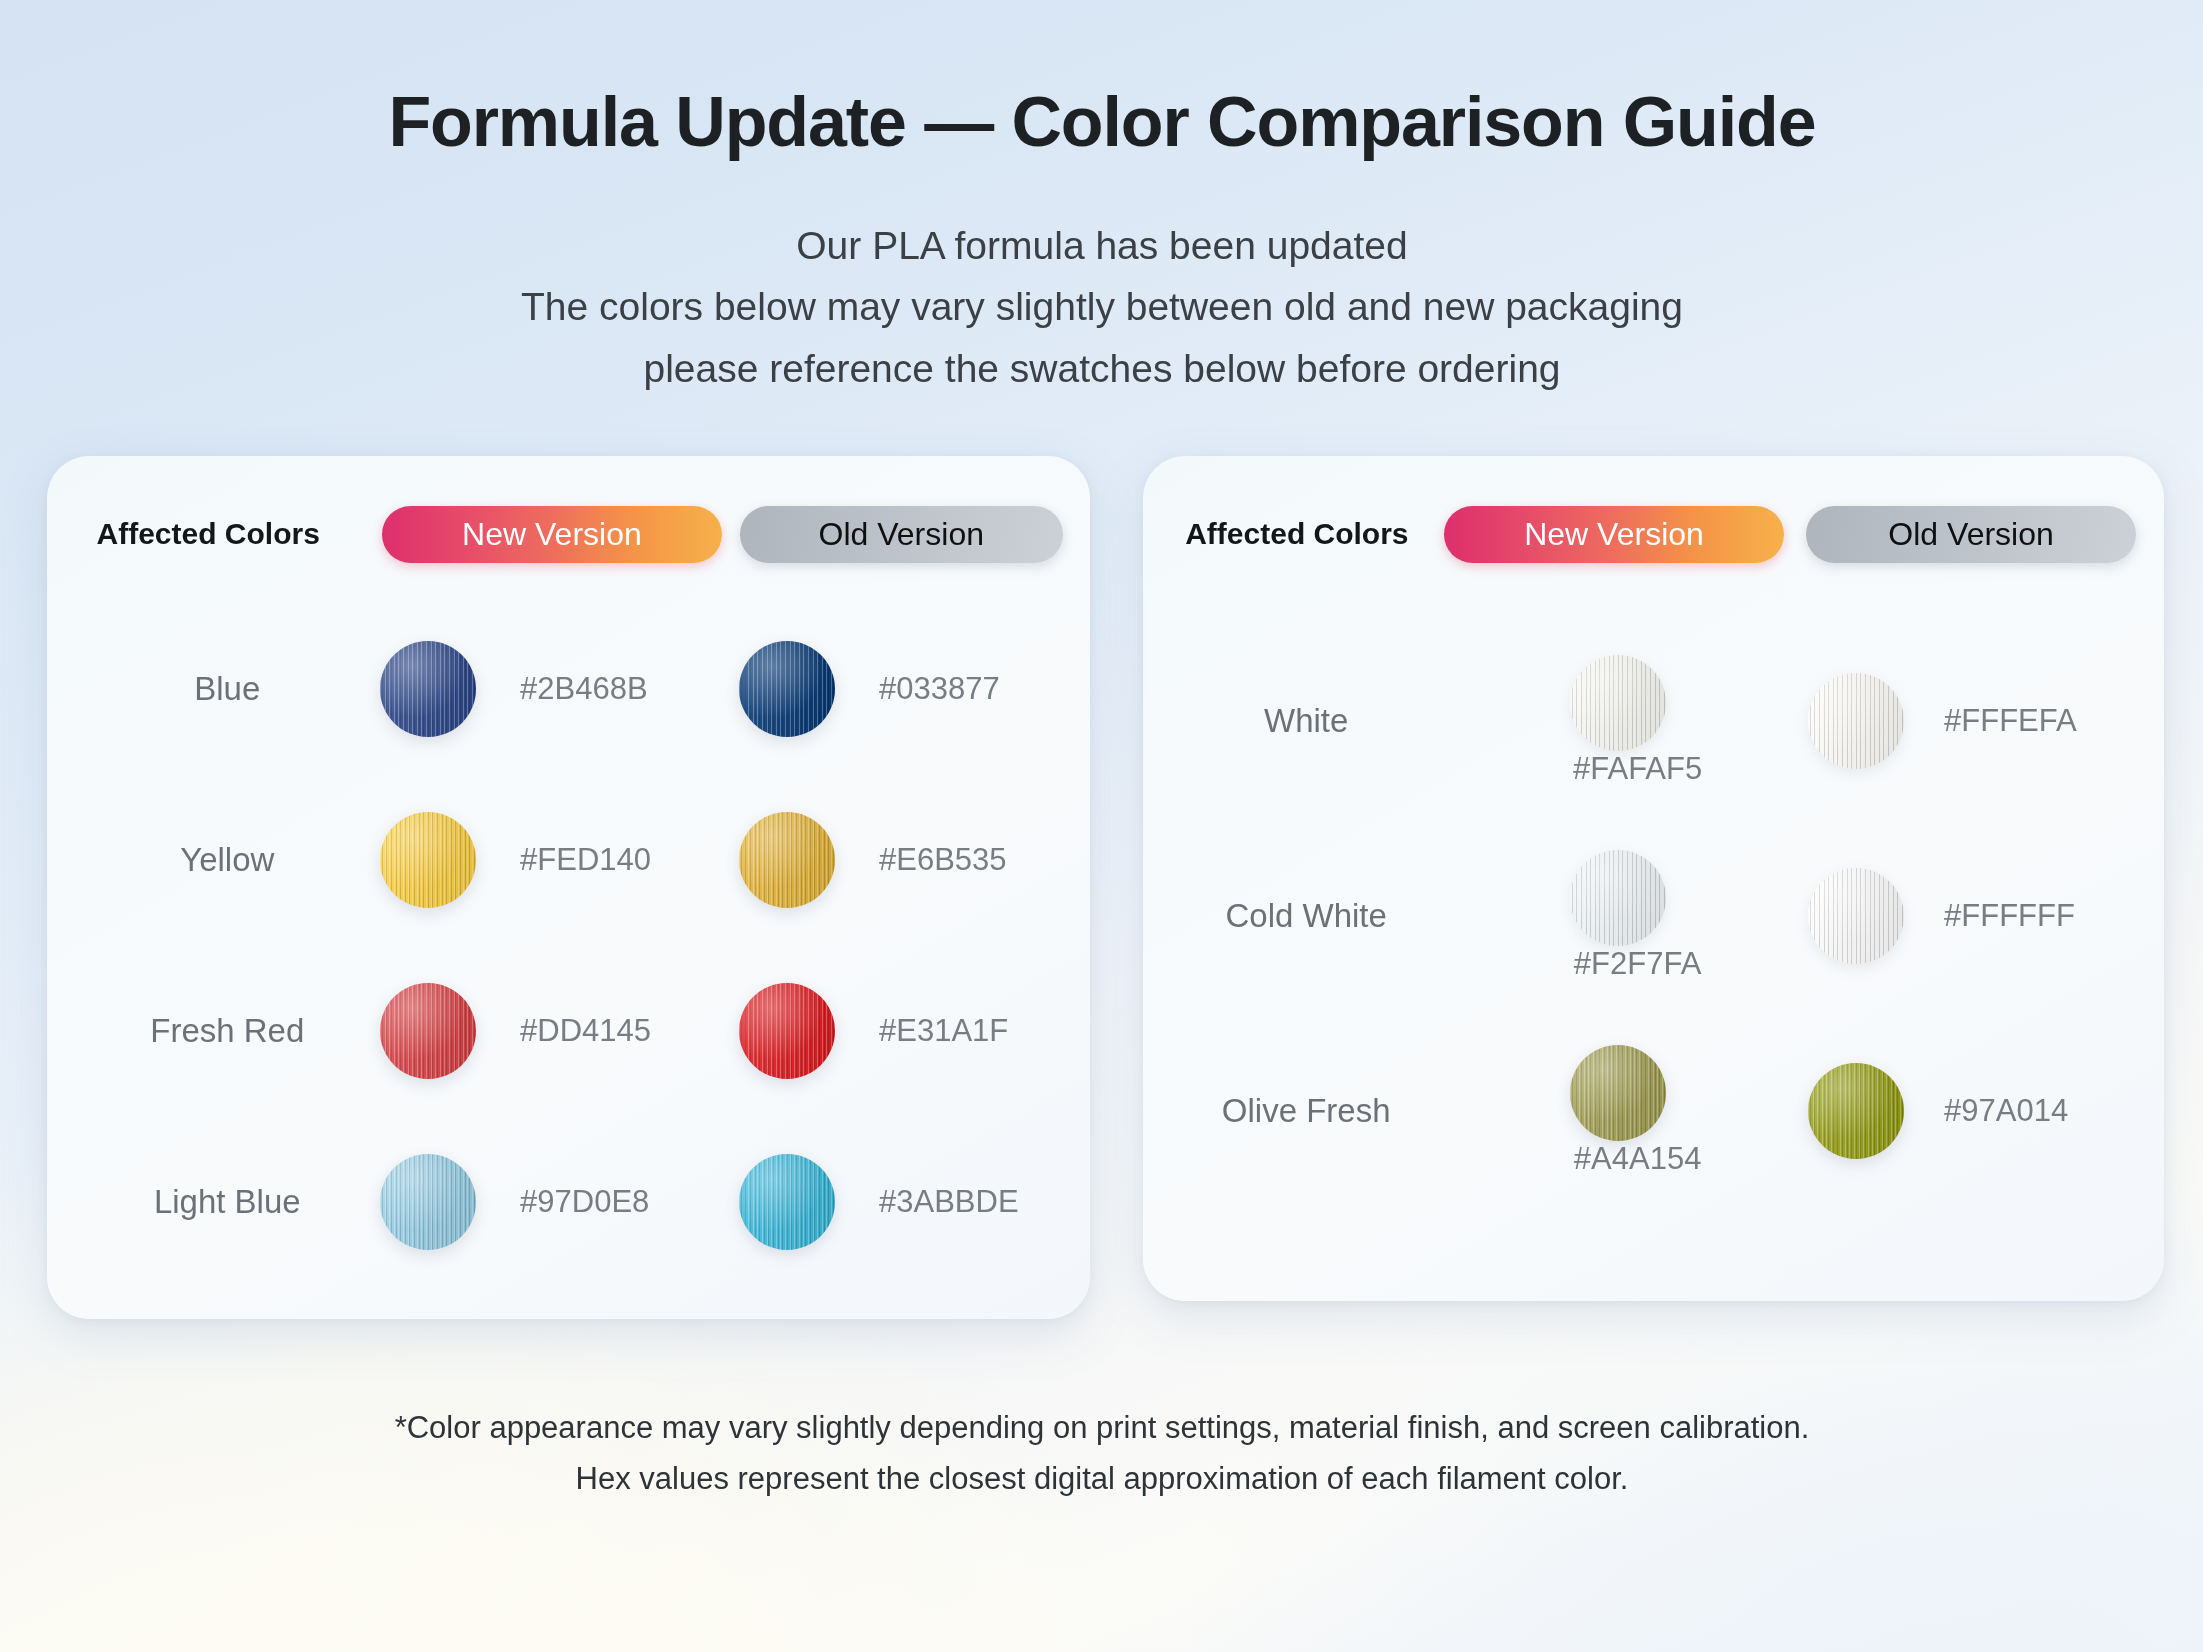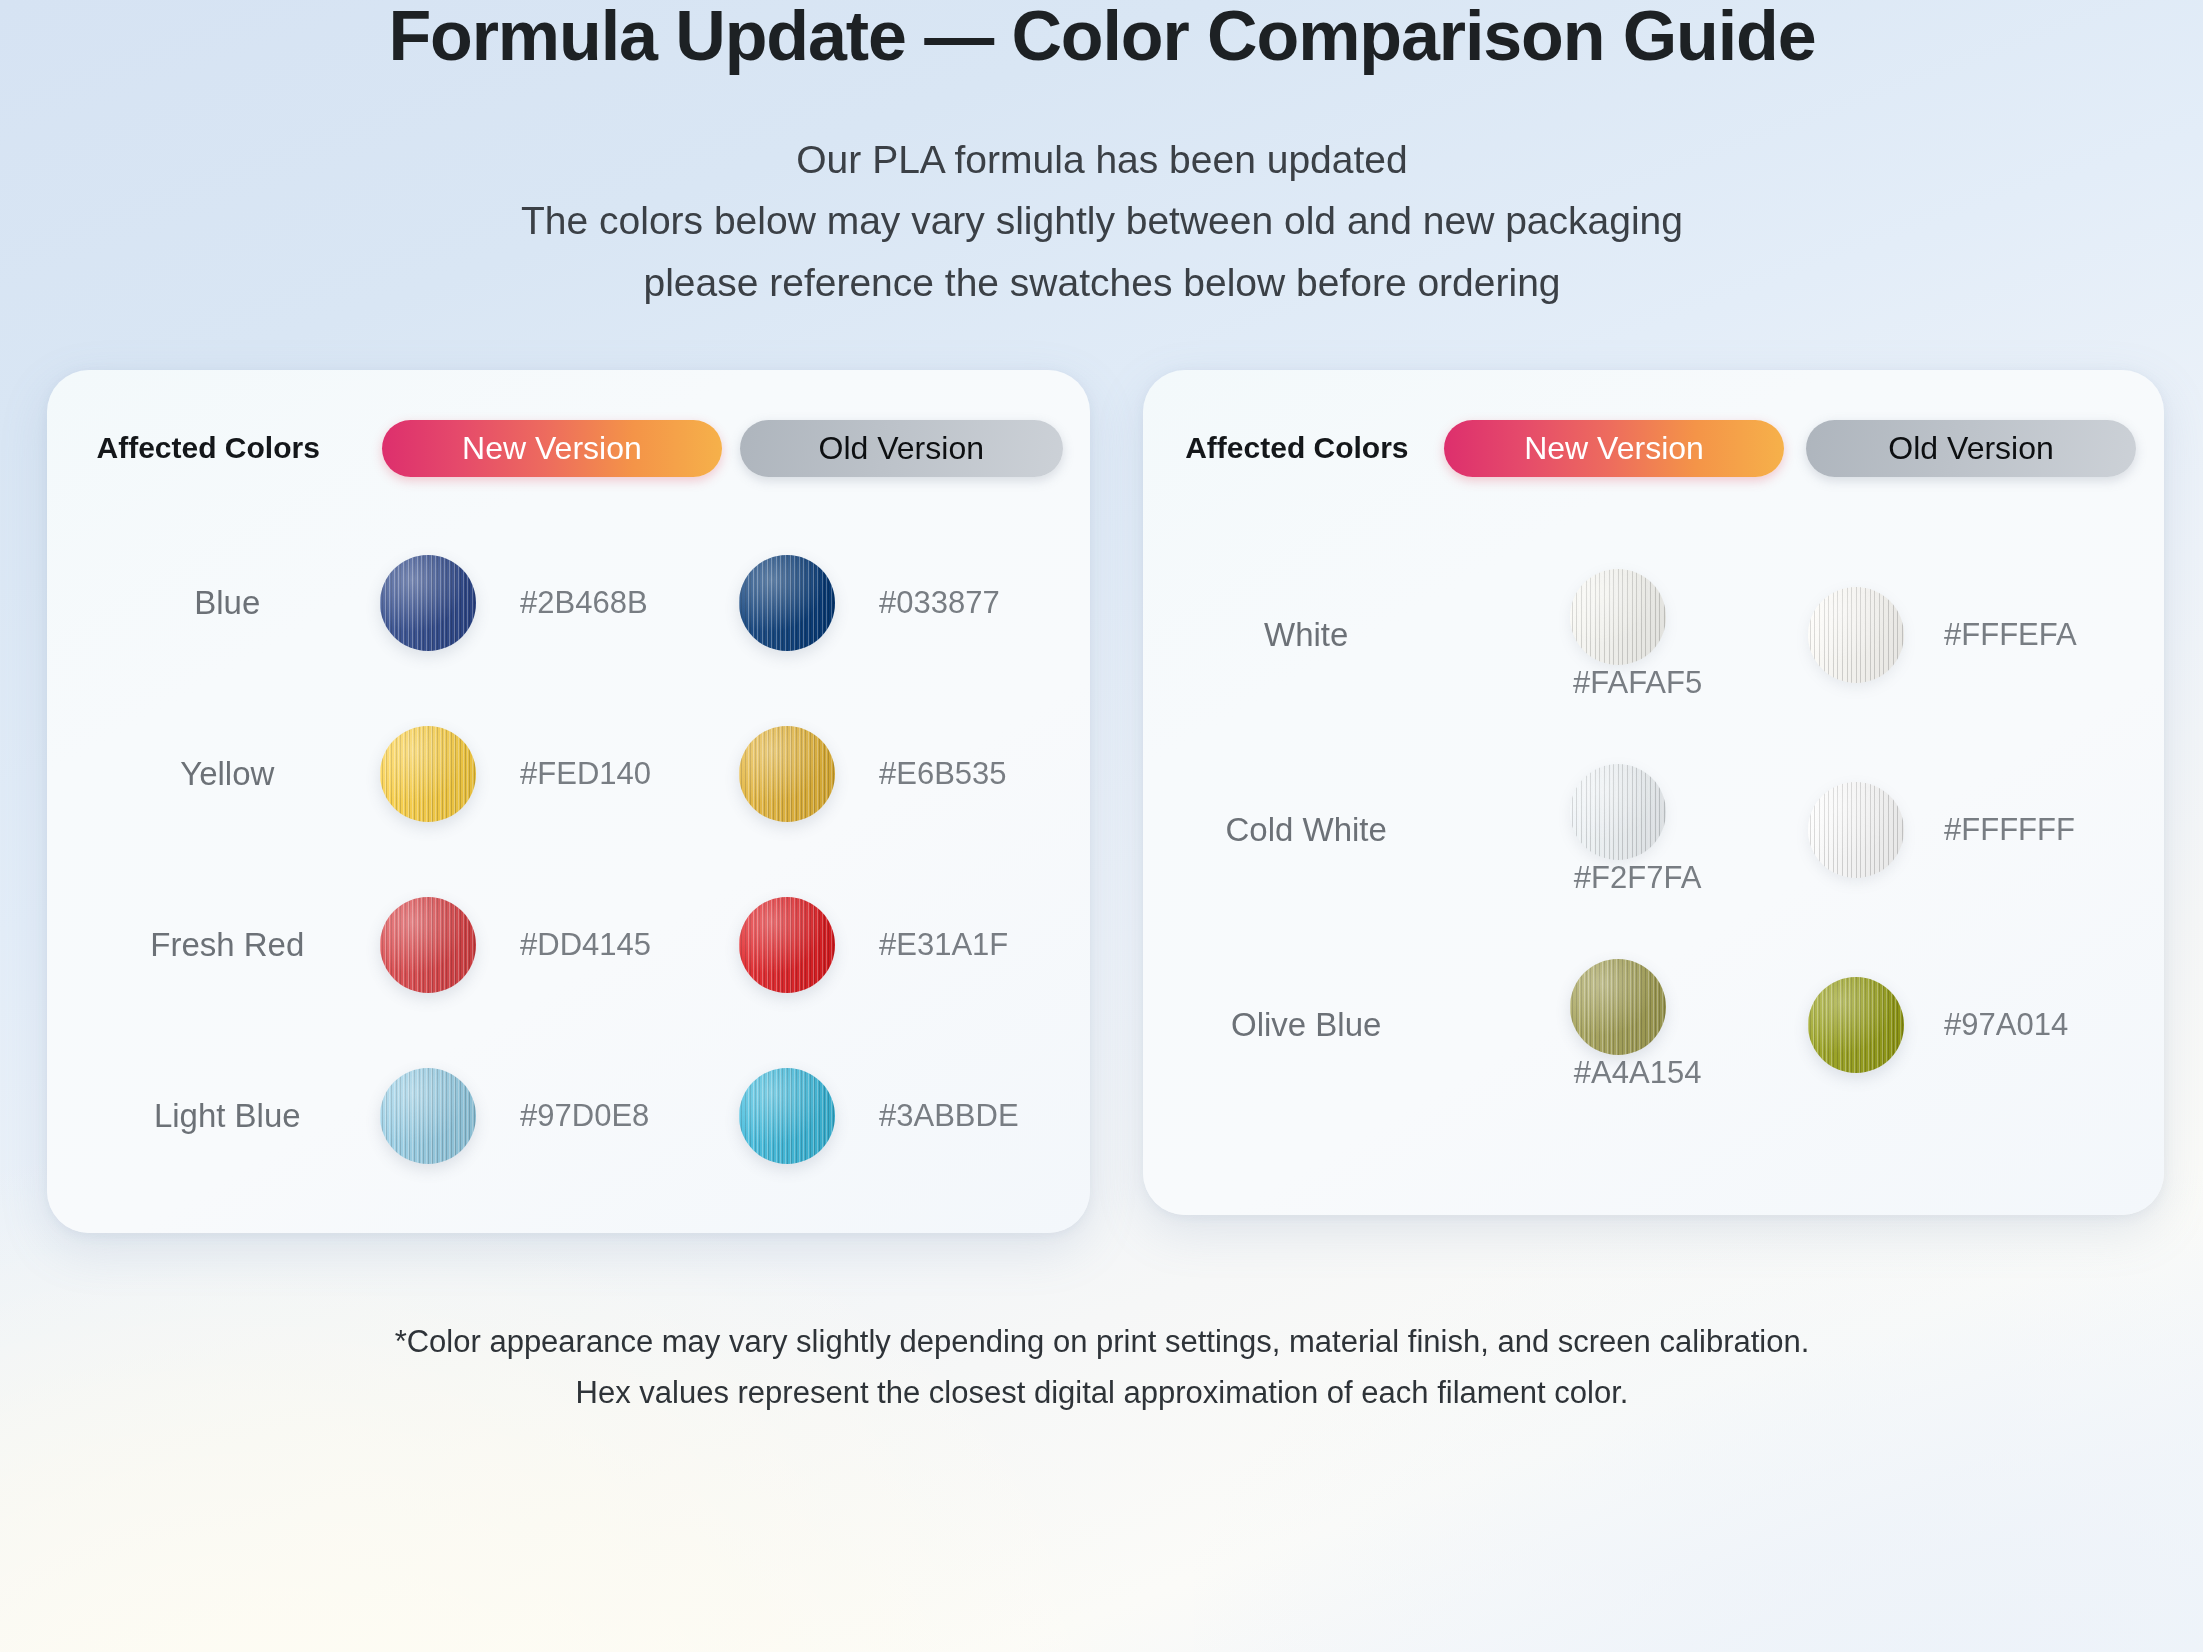--- a/index.html
+++ b/index.html
@@ -48,20 +48,21 @@
     z-index: 2;
   }
 
   
   .title {
     text-align: center;
     font-size: 70px;
     font-weight: bold;
     color: #1d2124;
     letter-spacing: -1.1px;
+    padding-top: 86px;
     line-height: 1.05;
   }
 
   .subtitle {
     text-align: center;
     margin-top: 55px;
     font-size: 39px;
     color: #3b4046;
     line-height: 1.58;
     font-weight: normal;
@@ -320,21 +321,21 @@
             <div class="swatch pale" style="background-color: rgb(242, 247, 250);"></div>
             <div class="hex">#F2F7FA</div>
           </div>
           <div class="swatch-group g-old">
             <div class="swatch pale" style="background-color: rgb(255, 255, 255);"></div>
             <div class="hex">#FFFFFF</div>
           </div>
         </div>
 
         <div class="row">
-          <div class="row-label">Olive Blue</div>
+          <div class="row-label">Olive Fresh</div>
           <div class="swatch-group g-new">
             <div class="swatch" style="background-color: rgb(164, 161, 84);"></div>
             <div class="hex">#A4A154</div>
           </div>
           <div class="swatch-group g-old">
             <div class="swatch" style="background-color: rgb(151, 160, 20);"></div>
             <div class="hex">#97A014</div>
           </div>
         </div>
 

